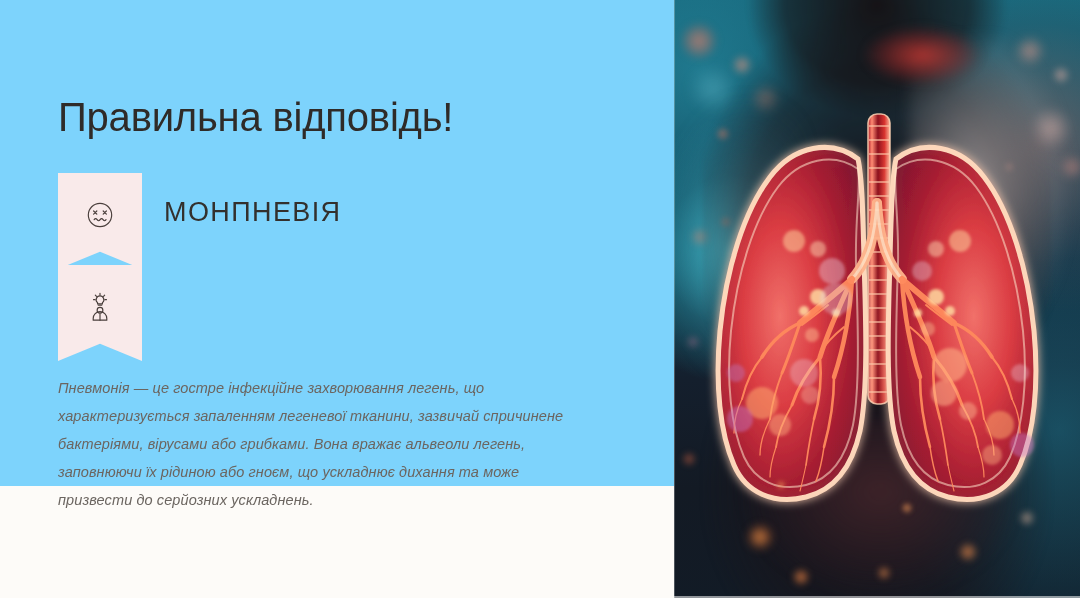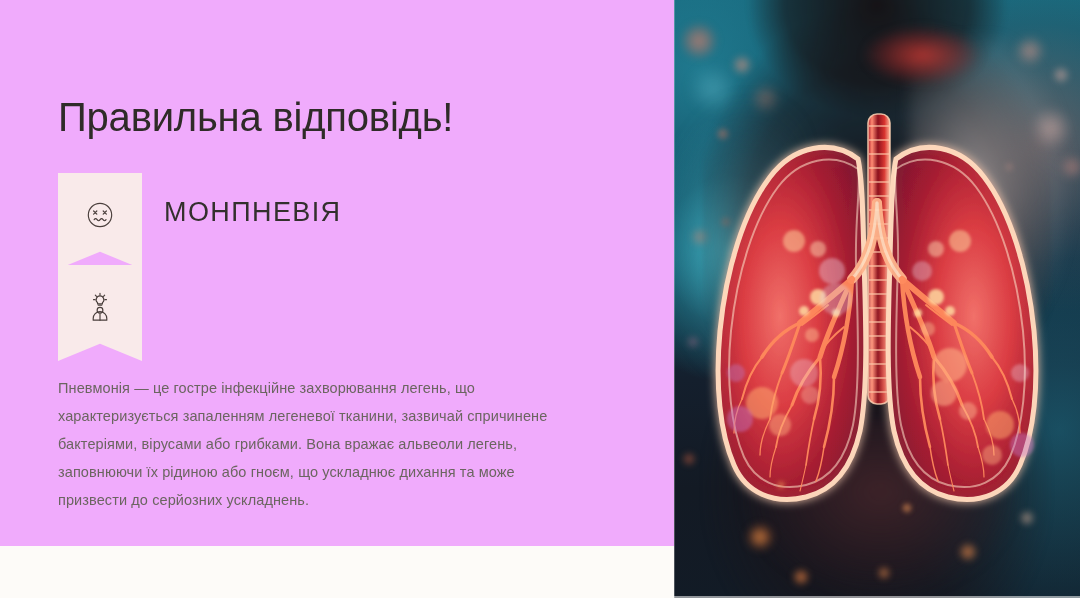--- a/index.html
+++ b/index.html
@@ -22,22 +22,22 @@
     background: #fdfbf8;
     overflow: hidden;
   }
 
   
   .left-panel {
     position: absolute;
     left: 0;
     top: 0;
     width: 674px;
-    height: 546px;
-    background: #f0abfc;
+    height: 486px;
+    background: #7dd3fc;
   }
 
   .page-title {
     position: absolute;
     left: 58px;
     top: 95px;
     font-size: 40px;
     font-weight: 400;
     color: #2f2b28;
     letter-spacing: -0.2px;
@@ -97,20 +97,21 @@
   
   .description {
     position: absolute;
     left: 58px;
     top: 374px;
     width: 510px;
     font-size: 14.5px;
     line-height: 28px;
     color: #6b6560;
     letter-spacing: 0.1px;
+    font-style: italic;
   }
 
   
   .image-panel {
     position: absolute;
     left: 674px;
     top: 0;
     width: 406px;
     height: 598px;
     overflow: hidden;

